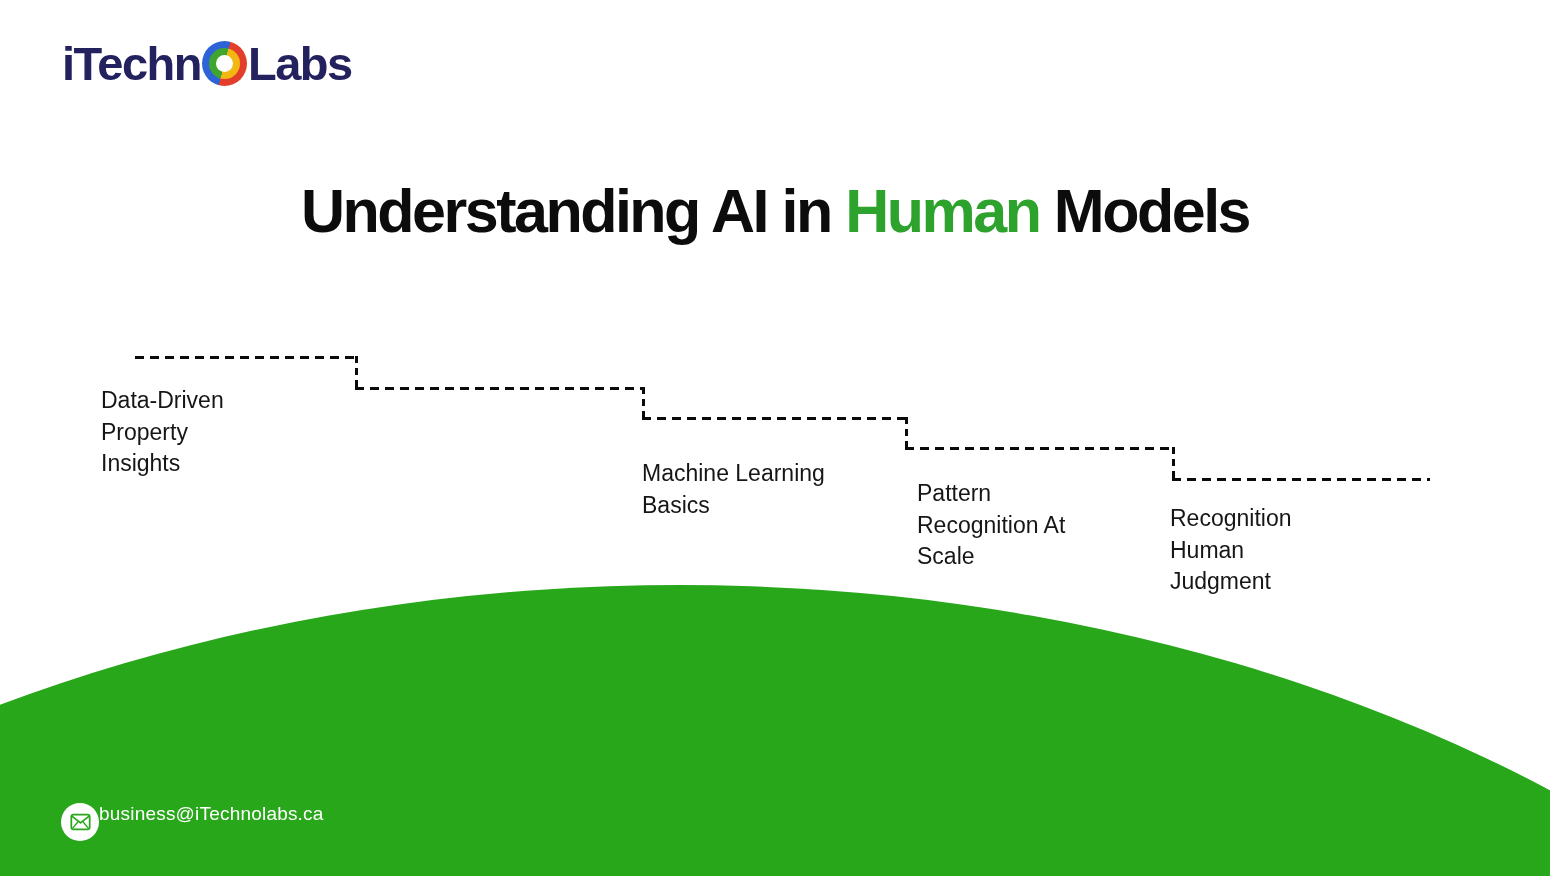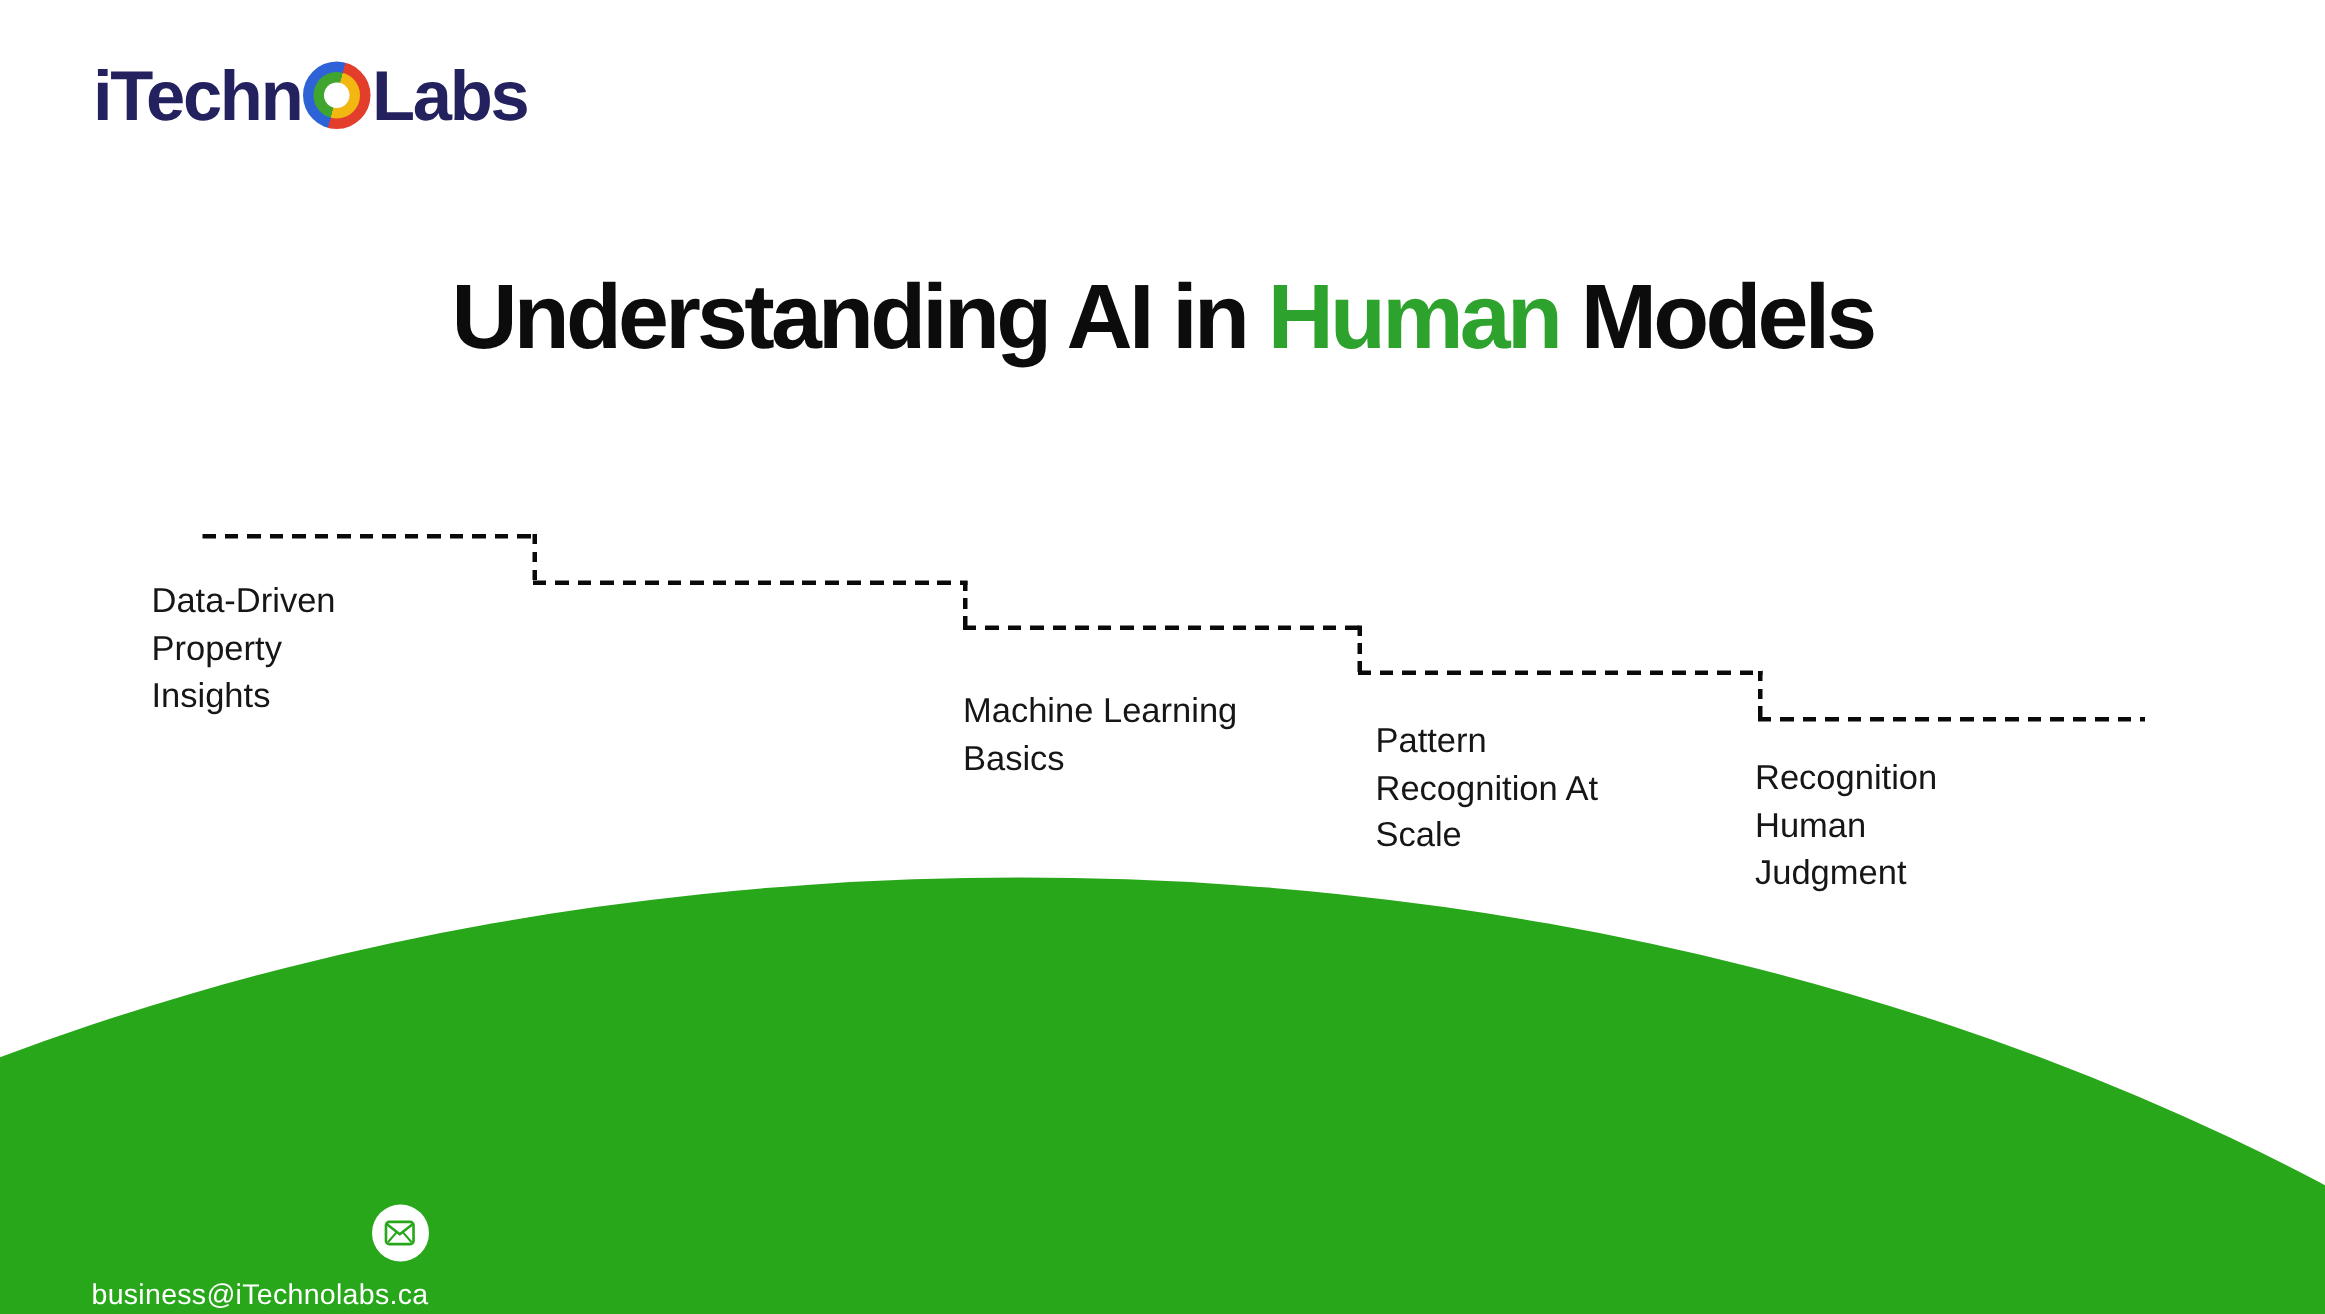--- a/index.html
+++ b/index.html
@@ -67,21 +67,21 @@
   .s5{left:1305px;top:503px;}
 
   
   .hill{
     position:absolute;left:-770px;top:585px;width:2900px;height:2052px;
     border-radius:50%;background:var(--hill-green);
   }
 
   
   .contact{
-    position:absolute;left:61px;top:803px;display:flex;align-items:flex-end;gap:12px;flex-direction:column;
+    position:absolute;left:61px;top:803px;display:flex;align-items:flex-start;gap:0;
   }
   .mail-badge{
     width:38px;height:38px;border-radius:50%;background:#ffffff;
     display:grid;place-items:center;flex:0 0 auto;
   }
   .email{
     color:#ffffff;font-size:19px;font-weight:500;letter-spacing:0.2px;
   }
 </style>
 </head>

